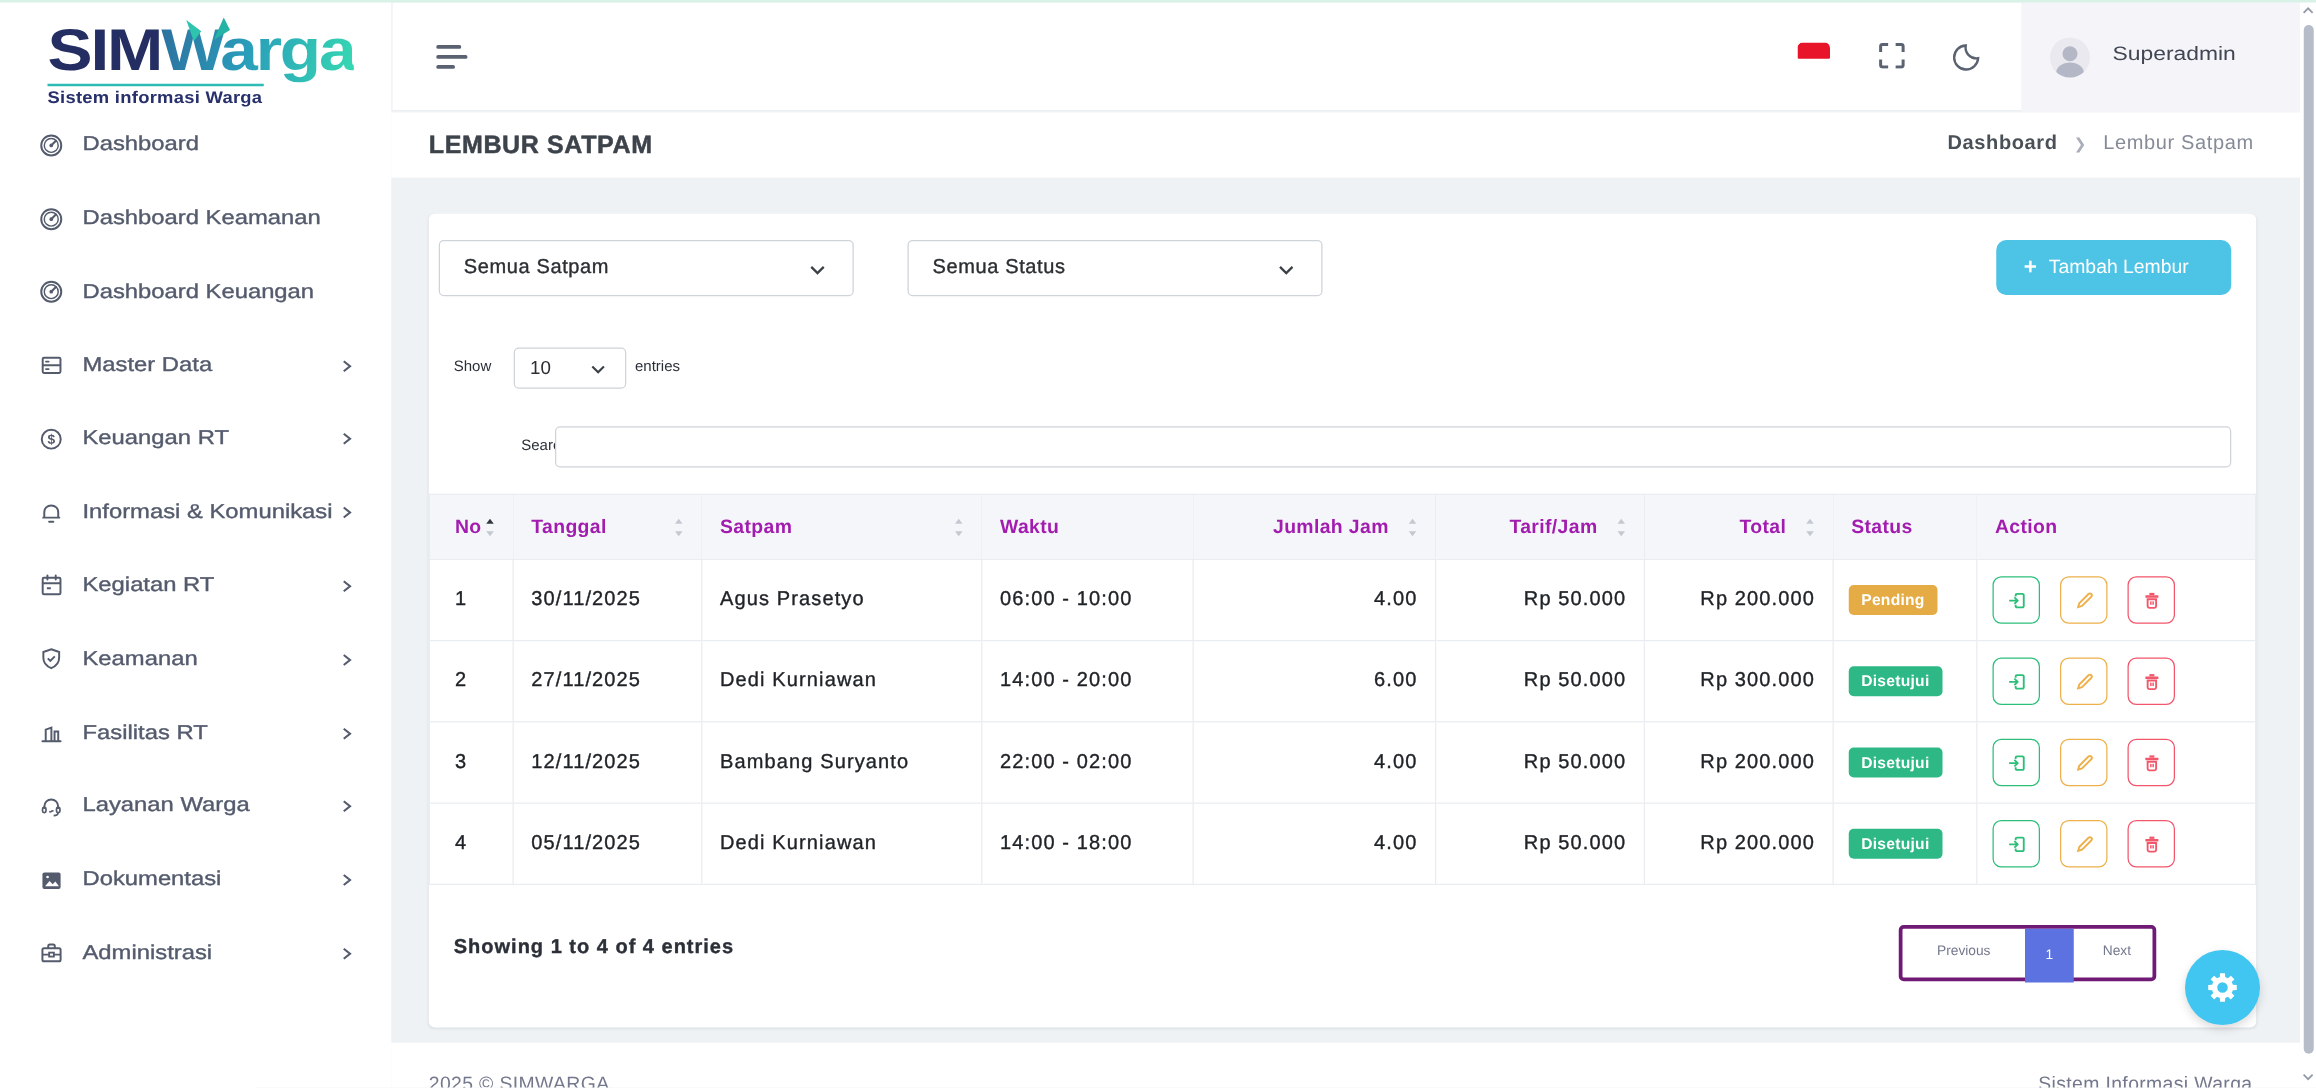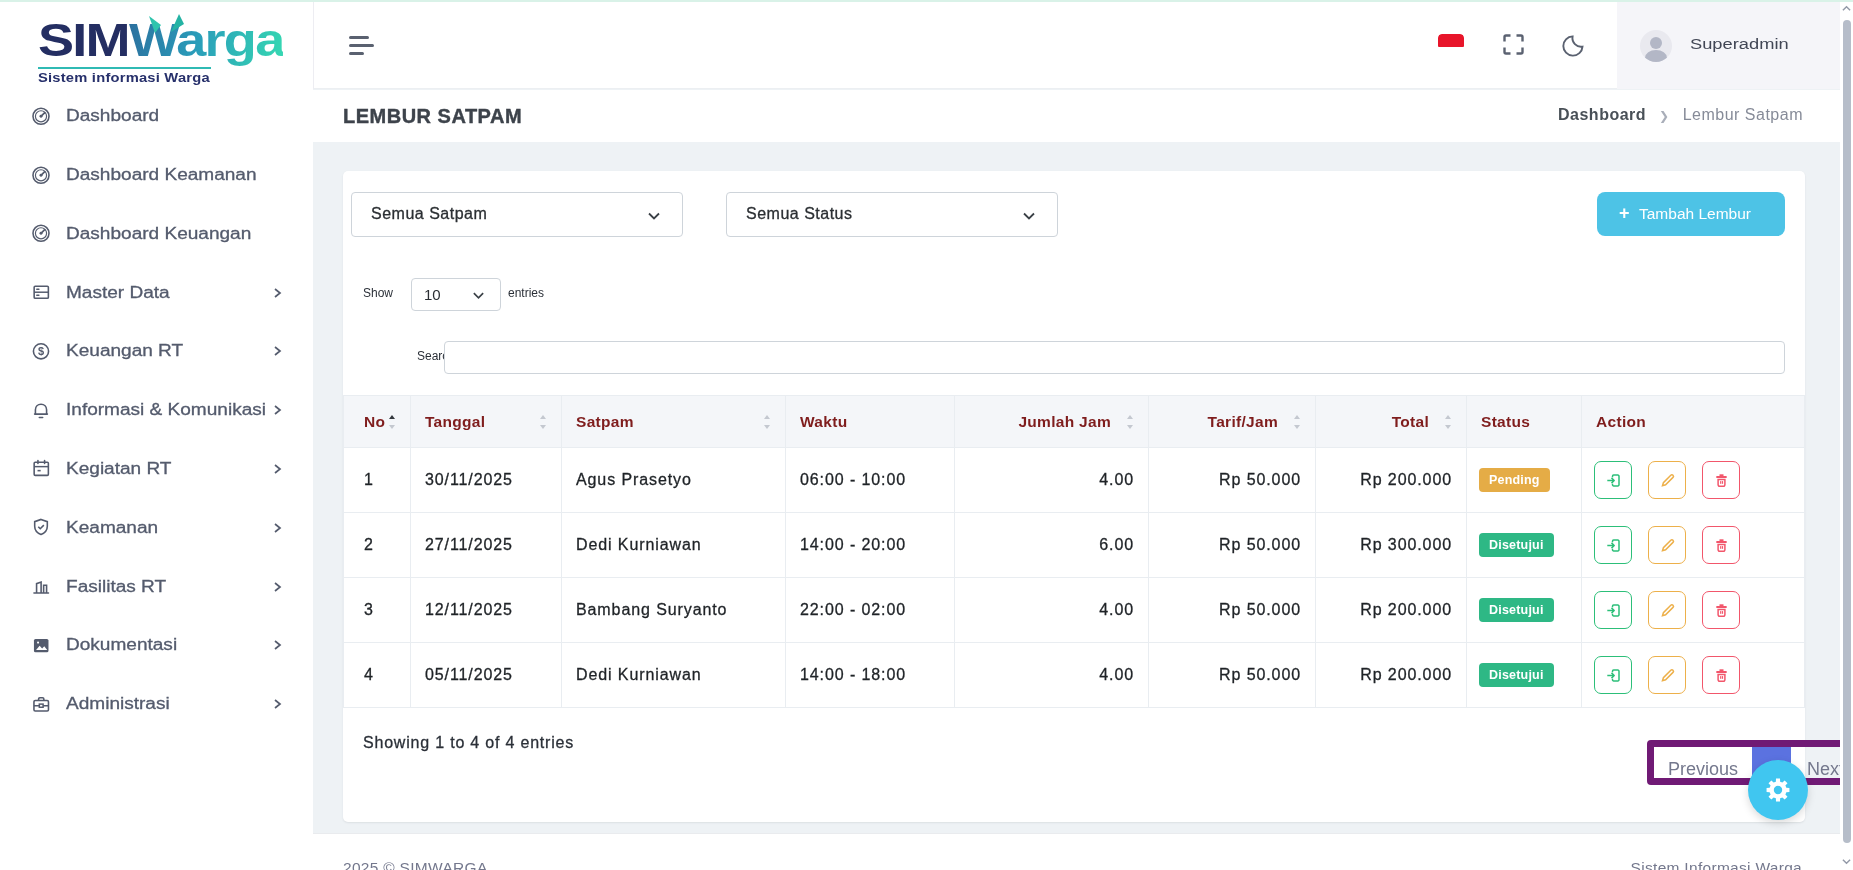--- a/index.html
+++ b/index.html
@@ -56,43 +56,43 @@
 .btn-add .bt { position:absolute; left:42px; top:13px; }
 .lbl { position:absolute; font-size:12px; color:#2b3038; }
 .ssel { position:absolute; left:68px; top:107px; width:90px; height:33px; border:1px solid #ced4da; border-radius:4px; font-size:15px; color:#2b2f33; }
 .ssel .st { position:absolute; left:12px; top:7px; }
 .ssel .chv { position:absolute; right:15px; top:10px; width:13px; height:13px; }
 .sinput { position:absolute; left:101px; top:170px; width:1341px; height:33px; border:1px solid #ced4da; border-radius:4px; background:#fff; }
 
 
 table.dt { position:absolute; left:0px; top:224px; width:1461px; border-collapse:collapse; table-layout:fixed; font-size:16px; color:#1f2327; }
 table.dt th, table.dt td { border:1px solid #e9edf1; overflow:hidden; white-space:nowrap; }
-table.dt th { height:52px; background:#f4f6f9; font-weight:bold; color:#7f1d1d; text-align:left; padding-left:14px; position:relative; font-size:15.5px; letter-spacing:0.3px; }
+table.dt th { height:52px; background:#f4f6f9; font-weight:bold; color:#a21caf; text-align:left; padding-left:14px; position:relative; font-size:15.5px; letter-spacing:0.3px; }
 table.dt td { height:65px; padding-left:14px; position:relative; letter-spacing:0.9px; -webkit-text-stroke:0.3px #1f2327; }
 table.dt td:first-child, table.dt th:first-child { padding-left:20px; }
 table.dt td.stat, table.dt td.act { padding-left:12px; letter-spacing:0; -webkit-text-stroke:0; }
 table.dt .num { text-align:right; padding-right:14px; padding-left:0; }
 table.dt th.num { padding-right:37px; }
 .sorts { position:absolute; right:13px; top:16px; width:8px; height:20px; }
 .sorts .u, .sorts .d { position:absolute; left:0; width:0; height:0; border-left:3.5px solid transparent; border-right:3.5px solid transparent; }
 .sorts .u { top:3px; border-bottom:4.5px solid #c4c8d0; }
 .sorts .d { bottom:3px; border-top:4.5px solid #c4c8d0; }
 .sorts.act .u { border-bottom-color:#33383e; }
 .badge { display:inline-block; padding:5px 10px; border-radius:4px; color:#fff; font-size:12.5px; font-weight:bold; letter-spacing:0.2px; -webkit-text-stroke:0; }
 .b-warn { background:#e5ac46; }
 .b-succ { background:#2eb885; }
 .abtn { display:inline-block; width:38px; height:38px; border-radius:7px; border:1px solid; margin-right:16px; position:relative; vertical-align:middle; }
 .abtn svg { position:absolute; left:10px; top:10px; }
 .a-g { border-color:#2cbf79; }
 .a-y { border-color:#edb04a; }
 .a-r { border-color:#f2566b; }
 
 
-.showinfo { position:absolute; left:20px; top:563px; font-size:16px; color:#2b3038; letter-spacing:0.8px; -webkit-text-stroke:0.3px #2b3038; }
-.pager { position:absolute; left:1304px; top:569px; width:206px; height:45px; border:7px solid #701a75; border-radius:4px; font-size:18px; color:#74788d; }
+.showinfo { position:absolute; left:20px; top:578px; font-size:16px; color:#2b3038; letter-spacing:0.8px;font-weight:bold; -webkit-text-stroke:0.3px #2b3038; }
+.pager { position:absolute; left:1176px; top:569px; width:206px; height:45px; border:3px solid #701a75; border-radius:4px; font-size:11px; color:#74788d; }
 .pager .pv { position:absolute; left:0; top:12px; width:98px; text-align:center; }
 .pager .p1 { position:absolute; left:98px; top:0; width:39px; height:43px; background:#5b72e0; color:#fff; text-align:center; line-height:43px; }
 .pager .nx { position:absolute; left:137px; top:12px; width:69px; text-align:center; }
 .footer { position:absolute; left:313px; top:833px; width:1540px; height:37px; background:#fff; border-top:1px solid #e9ebee; }
 .footer .fl { position:absolute; left:30px; top:25px; font-size:15.5px; color:#74788d; letter-spacing:0.3px; }
 .footer .fr { position:absolute; right:51px; top:25px; font-size:15.5px; color:#74788d; letter-spacing:0.3px; }
 .gear { position:absolute; left:1435px; top:618px; width:60px; height:60px; border-radius:50%; background:#40c6f0; box-shadow:0 3px 8px rgba(0,0,0,.15); z-index:30; }
 .gear svg { position:absolute; left:17px; top:17px; }
 
 
@@ -198,20 +198,33 @@
           <path d="M4 2 L9 6 L4 10"></path>
         </svg>
       </div>
       <div class="mi">
         <span class="ic"><svg width="20" height="20" viewBox="0 0 19 19">
             <path d="M2.8 16.2 h13.8" stroke="#545b6d" stroke-width="1.5" stroke-linecap="round"></path>
             <path d="M5.3 16.2 V7.3 L9.6 5.8 V16.2" fill="none" stroke="#545b6d" stroke-width="1.5"></path>
             <path d="M12 16.2 V8.8 h2.8 V16.2" fill="none" stroke="#545b6d" stroke-width="1.5"></path>
           </svg></span>
         <span class="tx">Fasilitas RT</span>
+        <svg class="ar" viewBox="0 0 12 12" fill="none" stroke="#545b6d" stroke-width="1.7">
+          <path d="M4 2 L9 6 L4 10"></path>
+        </svg>
+      </div>
+      <div class="mi">
+        <span class="ic"><svg width="20" height="20" viewBox="0 0 19 19">
+            <path d="M4.3 11.5 v-2 a5.2 5.2 0 0 1 10.4 0 v2" fill="none" stroke="#545b6d" stroke-width="1.5"></path>
+            <rect x="2.9" y="10.3" width="2.6" height="4" rx="1.2" fill="none" stroke="#545b6d" stroke-width="1.3"></rect>
+            <rect x="13.5" y="10.3" width="2.6" height="4" rx="1.2" fill="none" stroke="#545b6d" stroke-width="1.3"></rect>
+            <path d="M14.7 14.3 c0 1.6-1.8 2.3-3.4 2.3" fill="none" stroke="#545b6d" stroke-width="1.3"></path>
+            <path d="M8 13.4 q0.8 0.8 1.6 0 q0.8 -0.8 1.6 0" fill="none" stroke="#545b6d" stroke-width="1.1"></path>
+          </svg></span>
+        <span class="tx">Layanan Warga</span>
         <svg class="ar" viewBox="0 0 12 12" fill="none" stroke="#545b6d" stroke-width="1.7">
           <path d="M4 2 L9 6 L4 10"></path>
         </svg>
       </div>
       <div class="mi">
         <span class="ic"><svg width="20" height="20" viewBox="0 0 19 19">
             <rect x="2.8" y="3.8" width="13.8" height="12.6" rx="1.5" fill="#545b6d"></rect>
             <path d="M4.8 14.2 l3.4-4 2.4 2.6 2-2.1 2.8 3.5 z" fill="#fff"></path>
             <circle cx="6.7" cy="7.2" r="1" fill="#fff"></circle>
           </svg></span>

